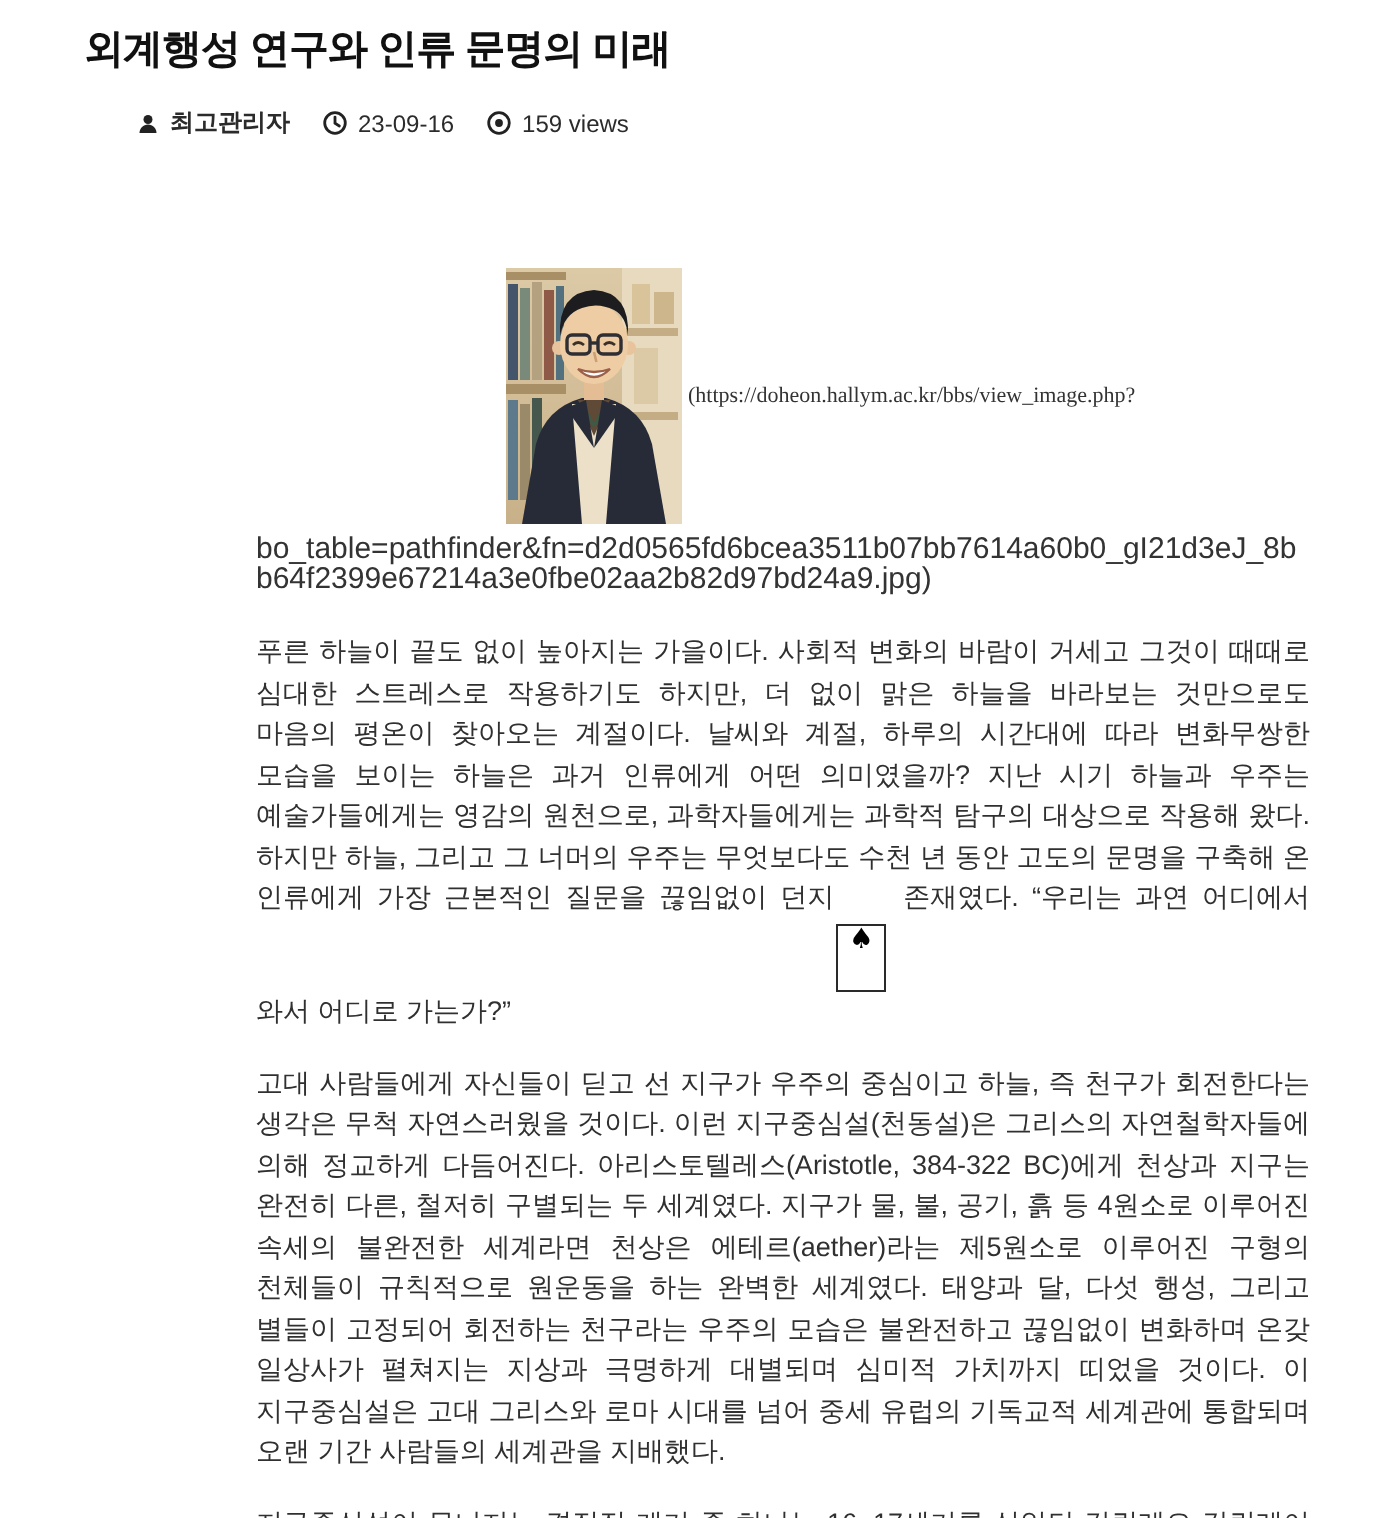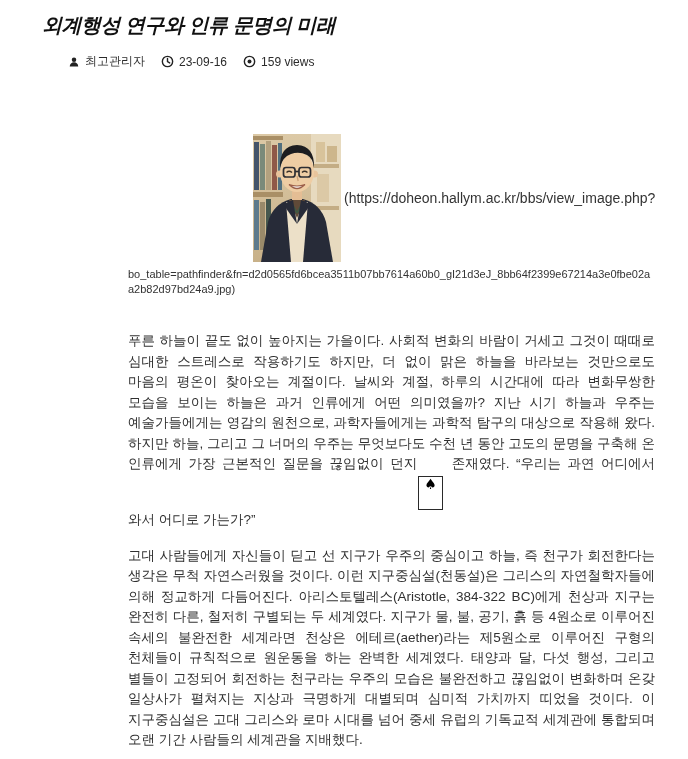--- a/index.html
+++ b/index.html
@@ -7,45 +7,45 @@
   body {
     width: 688px; height: 759px; overflow: hidden;
     background: #ffffff;
     font-family: "Liberation Sans", "DejaVu Sans", sans-serif;
     color: #333333;
   }
   .page { padding: 12px 33px 0 42px; }
 
   h1.title {
     margin: 0; font-size: 20px; line-height: 26px; font-weight: 700;
-    color: #111111; letter-spacing: -0.5px; font-style: italic;
+    color: #111111; letter-spacing: -0.5px;
   }
 
   .meta { margin: 15px 0 0 26px; display: flex; align-items: center; gap: 16px;
     font-size: 12px; color: #2b2b2b; }
   .meta-item { display: flex; align-items: center; gap: 5px; }
   .meta-item svg { display: block; }
-  .meta .author-name { font-weight: 400; }
+  .meta .author-name { font-weight: 700; }
 
   .content { margin-left: 86px; margin-top: 64px; }
 
   .figure-row { display: flex; align-items: center; }
   .photo {
     width: 88px; height: 128px; margin-left: 125px; flex: 0 0 auto;
     display: block;
   }
-  .url-line1 { font-size: 14px; color: #333; margin-left: 3px; white-space: nowrap; }
-  .url-line2 { font-size: 11px; color: #333; margin-top: 5px; word-break: break-all; line-height: 15px; }
+  .url-line1 { font-size: 11px; color: #333; margin-left: 3px; white-space: nowrap; font-family: Liberation Serif, serif; }
+  .url-line2 { font-size: 15px; color: #333; margin-top: 5px; word-break: break-all; line-height: 15px; }
 
   .content p {
     font-size: 13.5px; line-height: 20.5px;
     text-align: justify; word-break: keep-all;
     margin: 0 0 15px 0; color: #303030;
   }
-  .content p.first { margin-top: 34px; }
+  .content p.first { margin-top: 19px; }
 
   .cursor-box {
     display: inline-block; width: 25px; height: 34px;
     border: 1.5px solid #2a2a2a;
     vertical-align: -21px;
     margin: 0 2px 0 1px;
     text-align: center; overflow: visible;
   }
   .cursor-box .spade {
     display: block; font-size: 14px; line-height: 15px; color: #000;

